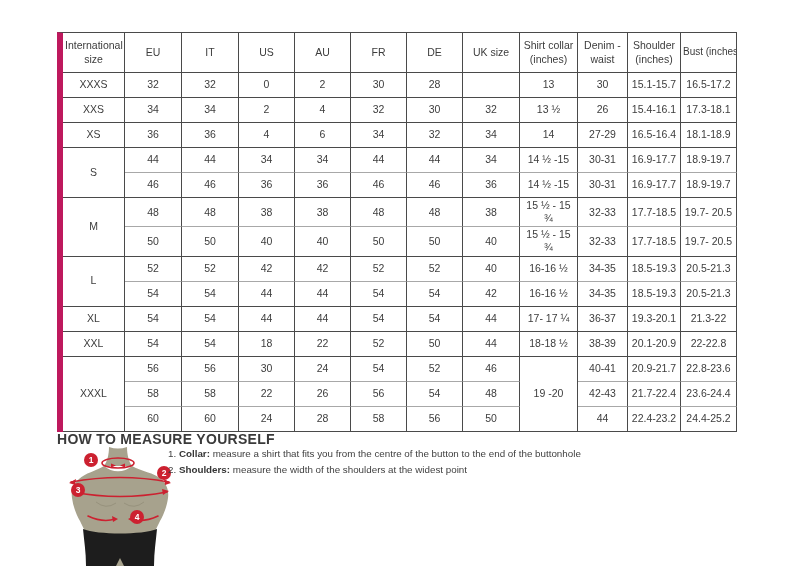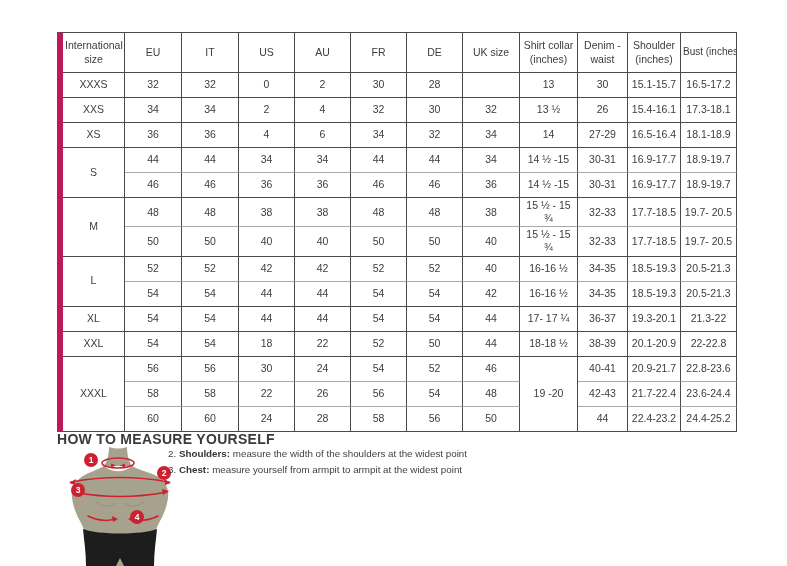--- a/index.html
+++ b/index.html
@@ -302,22 +302,22 @@
     <circle cx="79" cy="75" r="7" fill="#cc2130"></circle>
     <text x="33" y="21" text-anchor="middle" font-size="8.5" font-weight="bold" fill="#ffffff">1</text>
     <text x="106" y="34" text-anchor="middle" font-size="8.5" font-weight="bold" fill="#ffffff">2</text>
     <text x="20" y="51" text-anchor="middle" font-size="8.5" font-weight="bold" fill="#ffffff">3</text>
     <text x="79" y="78" text-anchor="middle" font-size="8.5" font-weight="bold" fill="#ffffff">4</text>
   </g>
 </svg>
 
 <div class="instructions">
   <div class="item">
+    <span>1.</span>
+    <b>Collar:</b>
+    <span>measure a shirt that fits you from the centre of the button to the end of the buttonhole</span>
+  </div>
+  <div class="item">
     <span>2.</span>
     <b>Shoulders:</b>
     <span>measure the width of the shoulders at the widest point</span>
   </div>
-  <div class="item">
-    <span>3.</span>
-    <b>Chest:</b>
-    <span>measure yourself from armpit to armpit at the widest point</span>
-  </div>
 </div>
 
 </body></html>

